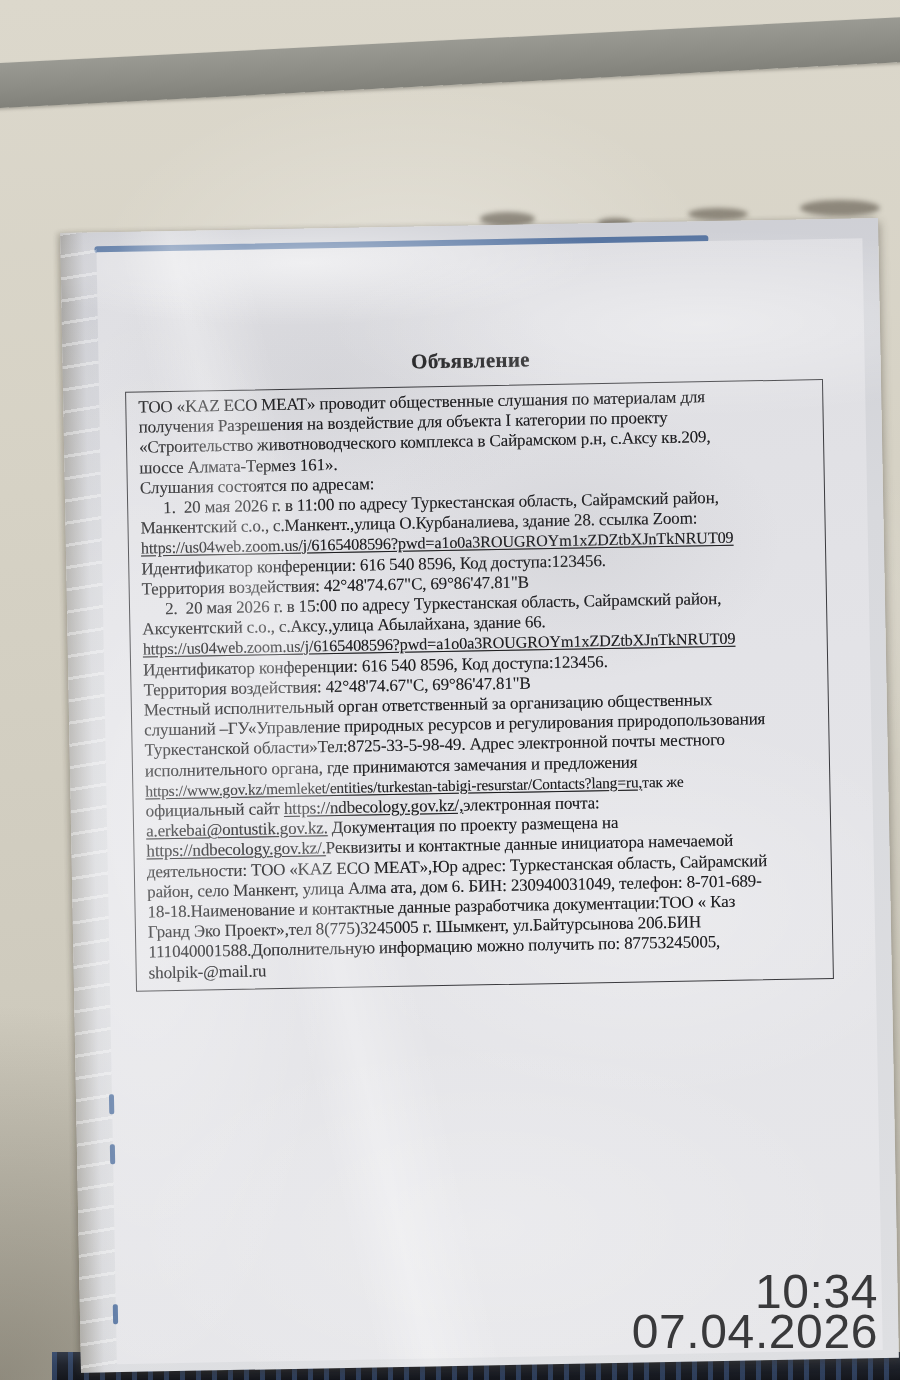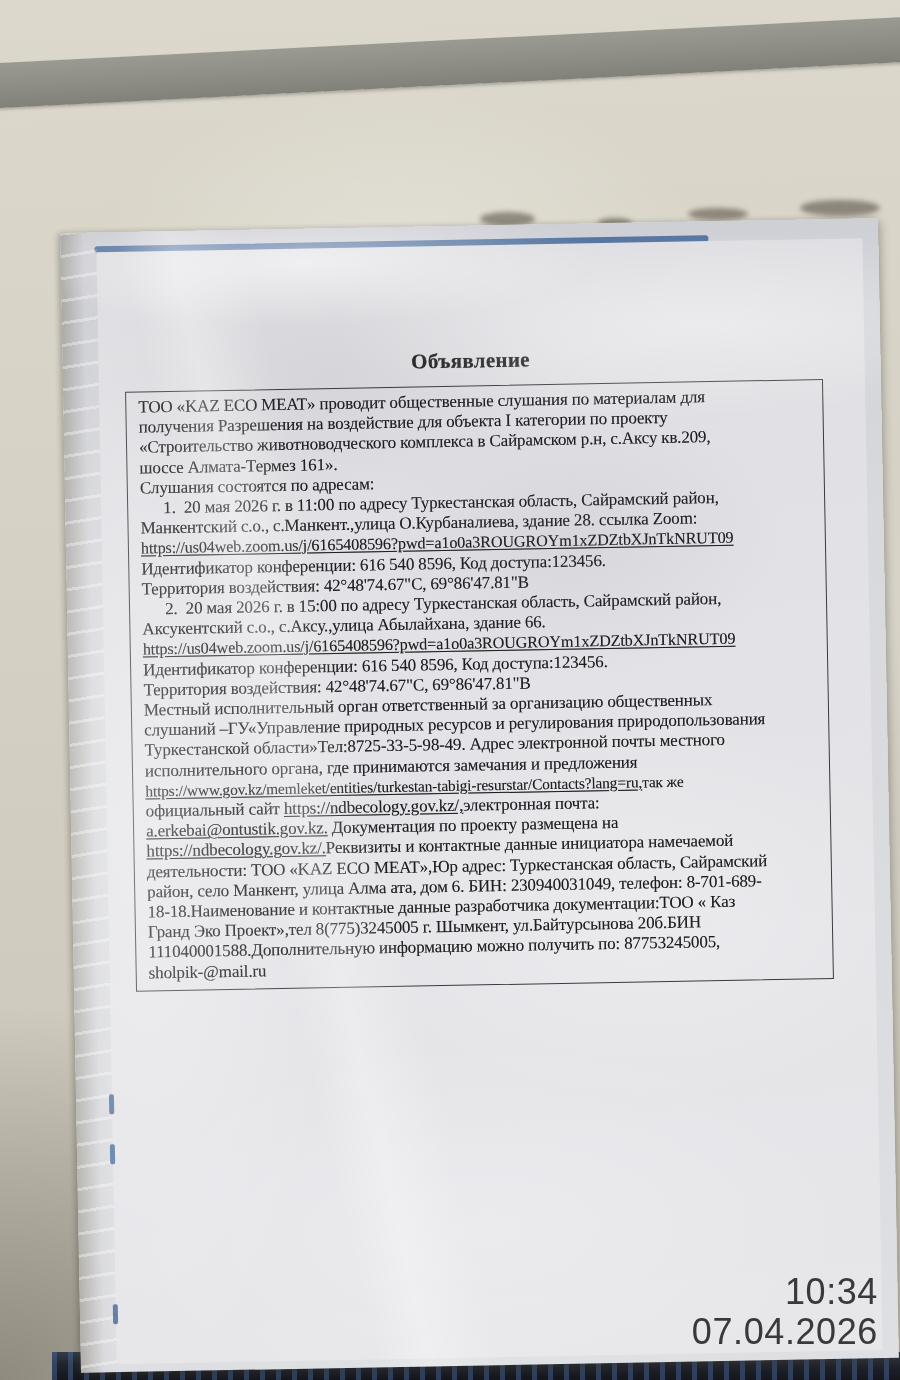--- a/index.html
+++ b/index.html
@@ -85,21 +85,21 @@
     font-size:17px;line-height:20.2px;color:var(--ink);white-space:pre;
     letter-spacing:-.15px;text-shadow:0 0 .6px rgba(25,25,28,.45);
   }
   .line.indent{padding-left:23px;}
   .line.url{font-size:16.2px;}
   .line.small{font-size:15.4px;}
   .u{text-decoration:underline;text-underline-offset:2px;}
   .timestamp{
     position:absolute;right:22px;top:1272px;text-align:right;z-index:5;
     font-family:"Liberation Sans","DejaVu Sans",sans-serif;
-    color:var(--stamp);font-size:36px;line-height:40px;letter-spacing:.6px;font-weight:400;
+    color:var(--stamp);font-size:48px;line-height:40px;letter-spacing:.6px;font-weight:400;
   }
 </style>
 </head>
 <body>
 
 <div class="photo">
   <div class="metal-strip"></div>
   <div class="smudge sm1"></div>
   <div class="smudge sm2"></div>
   <div class="smudge sm3"></div>

